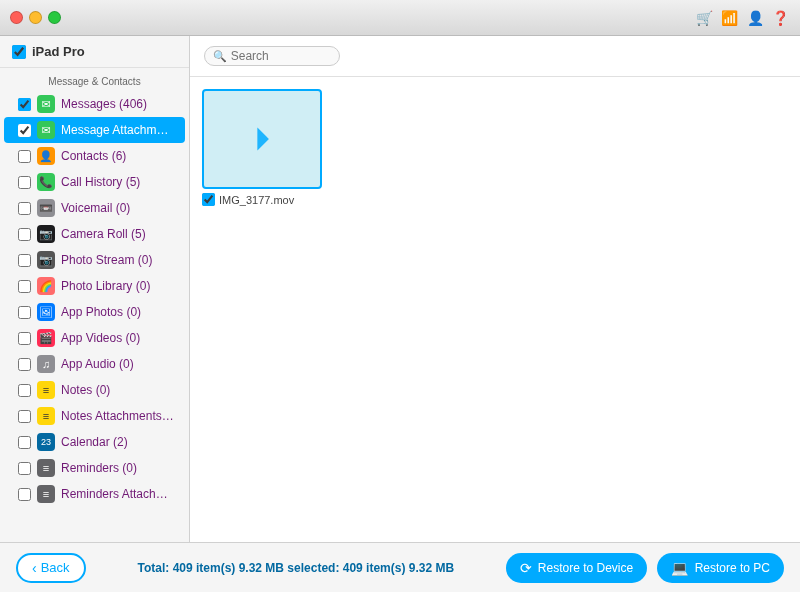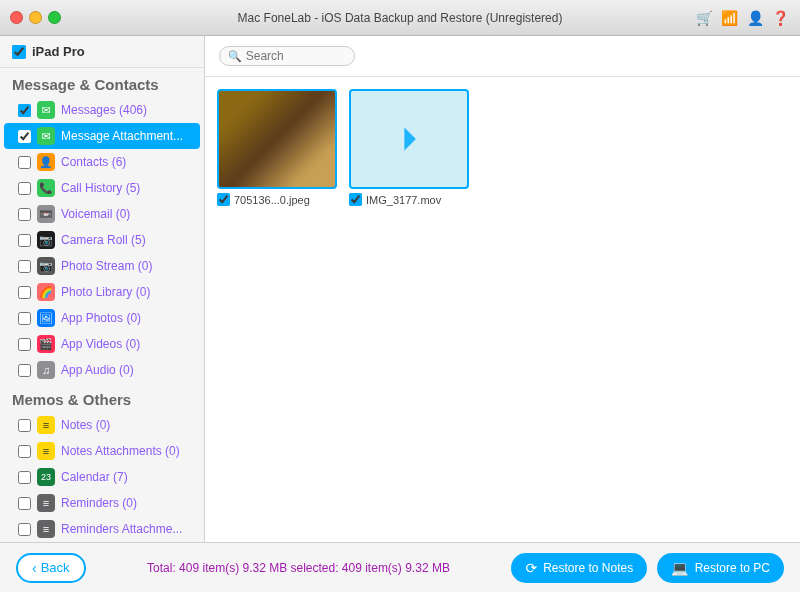--- a/index.html
+++ b/index.html
@@ -52,21 +52,21 @@
 
     
     .app-body {
       display: flex;
       flex: 1;
       overflow: hidden;
     }
 
     
     .sidebar {
-      width: 205px;
+      width: 190px;
       background: #f5f5f5;
       border-right: 1px solid #d0d0d0;
       display: flex;
       flex-direction: column;
       overflow-y: auto;
       flex-shrink: 0;
     }
     .sidebar-device {
       display: flex;
       align-items: center;
@@ -77,24 +77,25 @@
     .device-checkbox {
       width: 14px; height: 14px; accent-color: #00aaff;
     }
     .device-label {
       font-size: 13px;
       font-weight: 600;
       color: #333;
     }
 
     .sidebar-section-title {
-      font-size: 15px;
-      font-weight: 700;
+      font-size: 10px;
+      font-weight: 400;
       color: #666;
       padding: 8px 12px 4px;
+      text-align: center;
     }
 
     .sidebar-item {
       display: flex;
       align-items: center;
       padding: 4px 10px 4px 14px;
       gap: 6px;
       cursor: pointer;
       border-radius: 4px;
       margin: 0 4px;
@@ -109,21 +110,21 @@
       width: 13px; height: 13px; flex-shrink: 0;
       accent-color: #00aaff;
     }
     .item-icon {
       width: 18px; height: 18px; flex-shrink: 0;
       display: flex; align-items: center; justify-content: center;
       font-size: 13px; border-radius: 4px;
     }
     .item-label {
       font-size: 12px;
-      color: #8b5cf6;
+      color: #701a75;
       white-space: nowrap;
       overflow: hidden;
       text-overflow: ellipsis;
     }
 
     
     .content {
       flex: 1;
       display: flex;
       flex-direction: column;
@@ -226,21 +227,21 @@
       border: 2px solid #00aaff;
       border-radius: 16px;
       padding: 5px 14px;
       background: white;
       color: #00aaff;
       font-size: 13px;
       cursor: pointer;
     }
     .back-arrow { font-size: 14px; }
 
-    .status-text { font-size: 12px; color: #a21caf; }
+    .status-text { font-size: 12px; color: #0369a1; font-weight: bold; }
 
     .action-buttons {
       display: flex;
       gap: 10px;
     }
     .action-btn {
       display: flex;
       align-items: center;
       gap: 6px;
       background: #00aaff;
@@ -263,21 +264,20 @@
   </style>
 </head>
 <body>
 
 <div class="title-bar">
   <div class="title-bar-buttons">
     <div class="tb-btn tb-close"></div>
     <div class="tb-btn tb-min"></div>
     <div class="tb-btn tb-max"></div>
   </div>
-  <span class="title-bar-title">Mac FoneLab - iOS Data Backup and Restore (Unregistered)</span>
   <div class="title-bar-icons">
     <span class="title-icon">🛒</span>
     <span class="title-icon">📶</span>
     <span class="title-icon">👤</span>
     <span class="title-icon">❓</span>
   </div>
 </div>
 
 <div class="app-body">
 
@@ -337,35 +337,34 @@
         <div class="sidebar-item">
           <input type="checkbox" class="item-checkbox" style="">
           <div class="item-icon" style="background: rgb(255, 45, 85); color: white; font-size: 11px;">🎬</div>
           <span class="item-label">App Videos (0)</span>
         </div>
         <div class="sidebar-item">
           <input type="checkbox" class="item-checkbox" style="">
           <div class="item-icon" style="background: rgb(142, 142, 147); color: white; font-size: 11px;">♫</div>
           <span class="item-label">App Audio (0)</span>
         </div>
-        <div class="sidebar-section-title">Memos &amp; Others</div>
         <div class="sidebar-item">
           <input type="checkbox" class="item-checkbox" style="">
           <div class="item-icon" style="background: rgb(255, 214, 10); color: rgb(51, 51, 51); font-size: 11px;">≡</div>
           <span class="item-label">Notes (0)</span>
         </div>
         <div class="sidebar-item">
           <input type="checkbox" class="item-checkbox" style="">
           <div class="item-icon" style="background: rgb(255, 214, 10); color: rgb(51, 51, 51); font-size: 11px;">≡</div>
           <span class="item-label">Notes Attachments (0)</span>
         </div>
         <div class="sidebar-item">
           <input type="checkbox" class="item-checkbox" style="">
-          <div class="item-icon" style="background: #15803d; color: white; font-size: 9px;">23</div>
-          <span class="item-label">Calendar (7)</span>
+          <div class="item-icon" style="background: #0369a1; color: white; font-size: 9px;">23</div>
+          <span class="item-label">Calendar (2)</span>
         </div>
         <div class="sidebar-item">
           <input type="checkbox" class="item-checkbox" style="">
           <div class="item-icon" style="background: rgb(99, 99, 102); color: white; font-size: 11px;">≡</div>
           <span class="item-label">Reminders (0)</span>
         </div>
         <div class="sidebar-item">
           <input type="checkbox" class="item-checkbox" style="">
           <div class="item-icon" style="background: rgb(99, 99, 102); color: white; font-size: 11px;">≡</div>
           <span class="item-label">Reminders Attachme...</span>
@@ -375,29 +374,20 @@
 
   <div class="content">
     <div class="content-header">
       <div class="search-box">
         <span class="search-icon">🔍</span>
         <input type="text" class="search-input" placeholder="Search" style="">
       </div>
     </div>
 
     <div class="media-grid" id="media-grid">
-        <div class="media-item">
-          <div class="media-thumb selected-thumb" style="background: linear-gradient(135deg, rgb(139, 105, 20) 20%, rgb(90, 58, 26) 50%, rgb(200, 160, 85) 80%);">
-            <div style="width: 100%; height: 100%; filter: blur(4px); background: inherit;"></div>
-          </div>
-          <div class="media-checkbox-row">
-            <input type="checkbox" class="media-checkbox" checked="" style="">
-            <span class="media-label">705136...0.jpeg</span>
-          </div>
-        </div>
         <div class="media-item">
           <div class="media-thumb selected-thumb" style="background: rgb(208, 238, 245);">
             <div style="display: flex; align-items: center; justify-content: center; height: 100%; font-size: 32px; color: rgba(0, 170, 255, 0.85);">⏵</div>
           </div>
           <div class="media-checkbox-row">
             <input type="checkbox" class="media-checkbox" checked="" style="">
             <span class="media-label">IMG_3177.mov</span>
           </div>
         </div>
       </div>
@@ -406,20 +396,20 @@
 
 <div class="bottom-bar">
   <button class="back-btn">
     <span class="back-arrow">‹</span>
     <span>Back</span>
   </button>
   <span class="status-text">Total: 409 item(s) 9.32 MB   selected: 409 item(s) 9.32 MB</span>
   <div class="action-buttons">
     <button class="action-btn">
       <span class="action-btn-icon">⟳</span>
-      <span>Restore to Notes</span>
+      <span>Restore to Device</span>
     </button>
     <button class="action-btn">
       <span class="action-btn-icon">💻</span>
       <span>Restore to PC</span>
     </button>
   </div>
 </div>
 
 </body></html>

